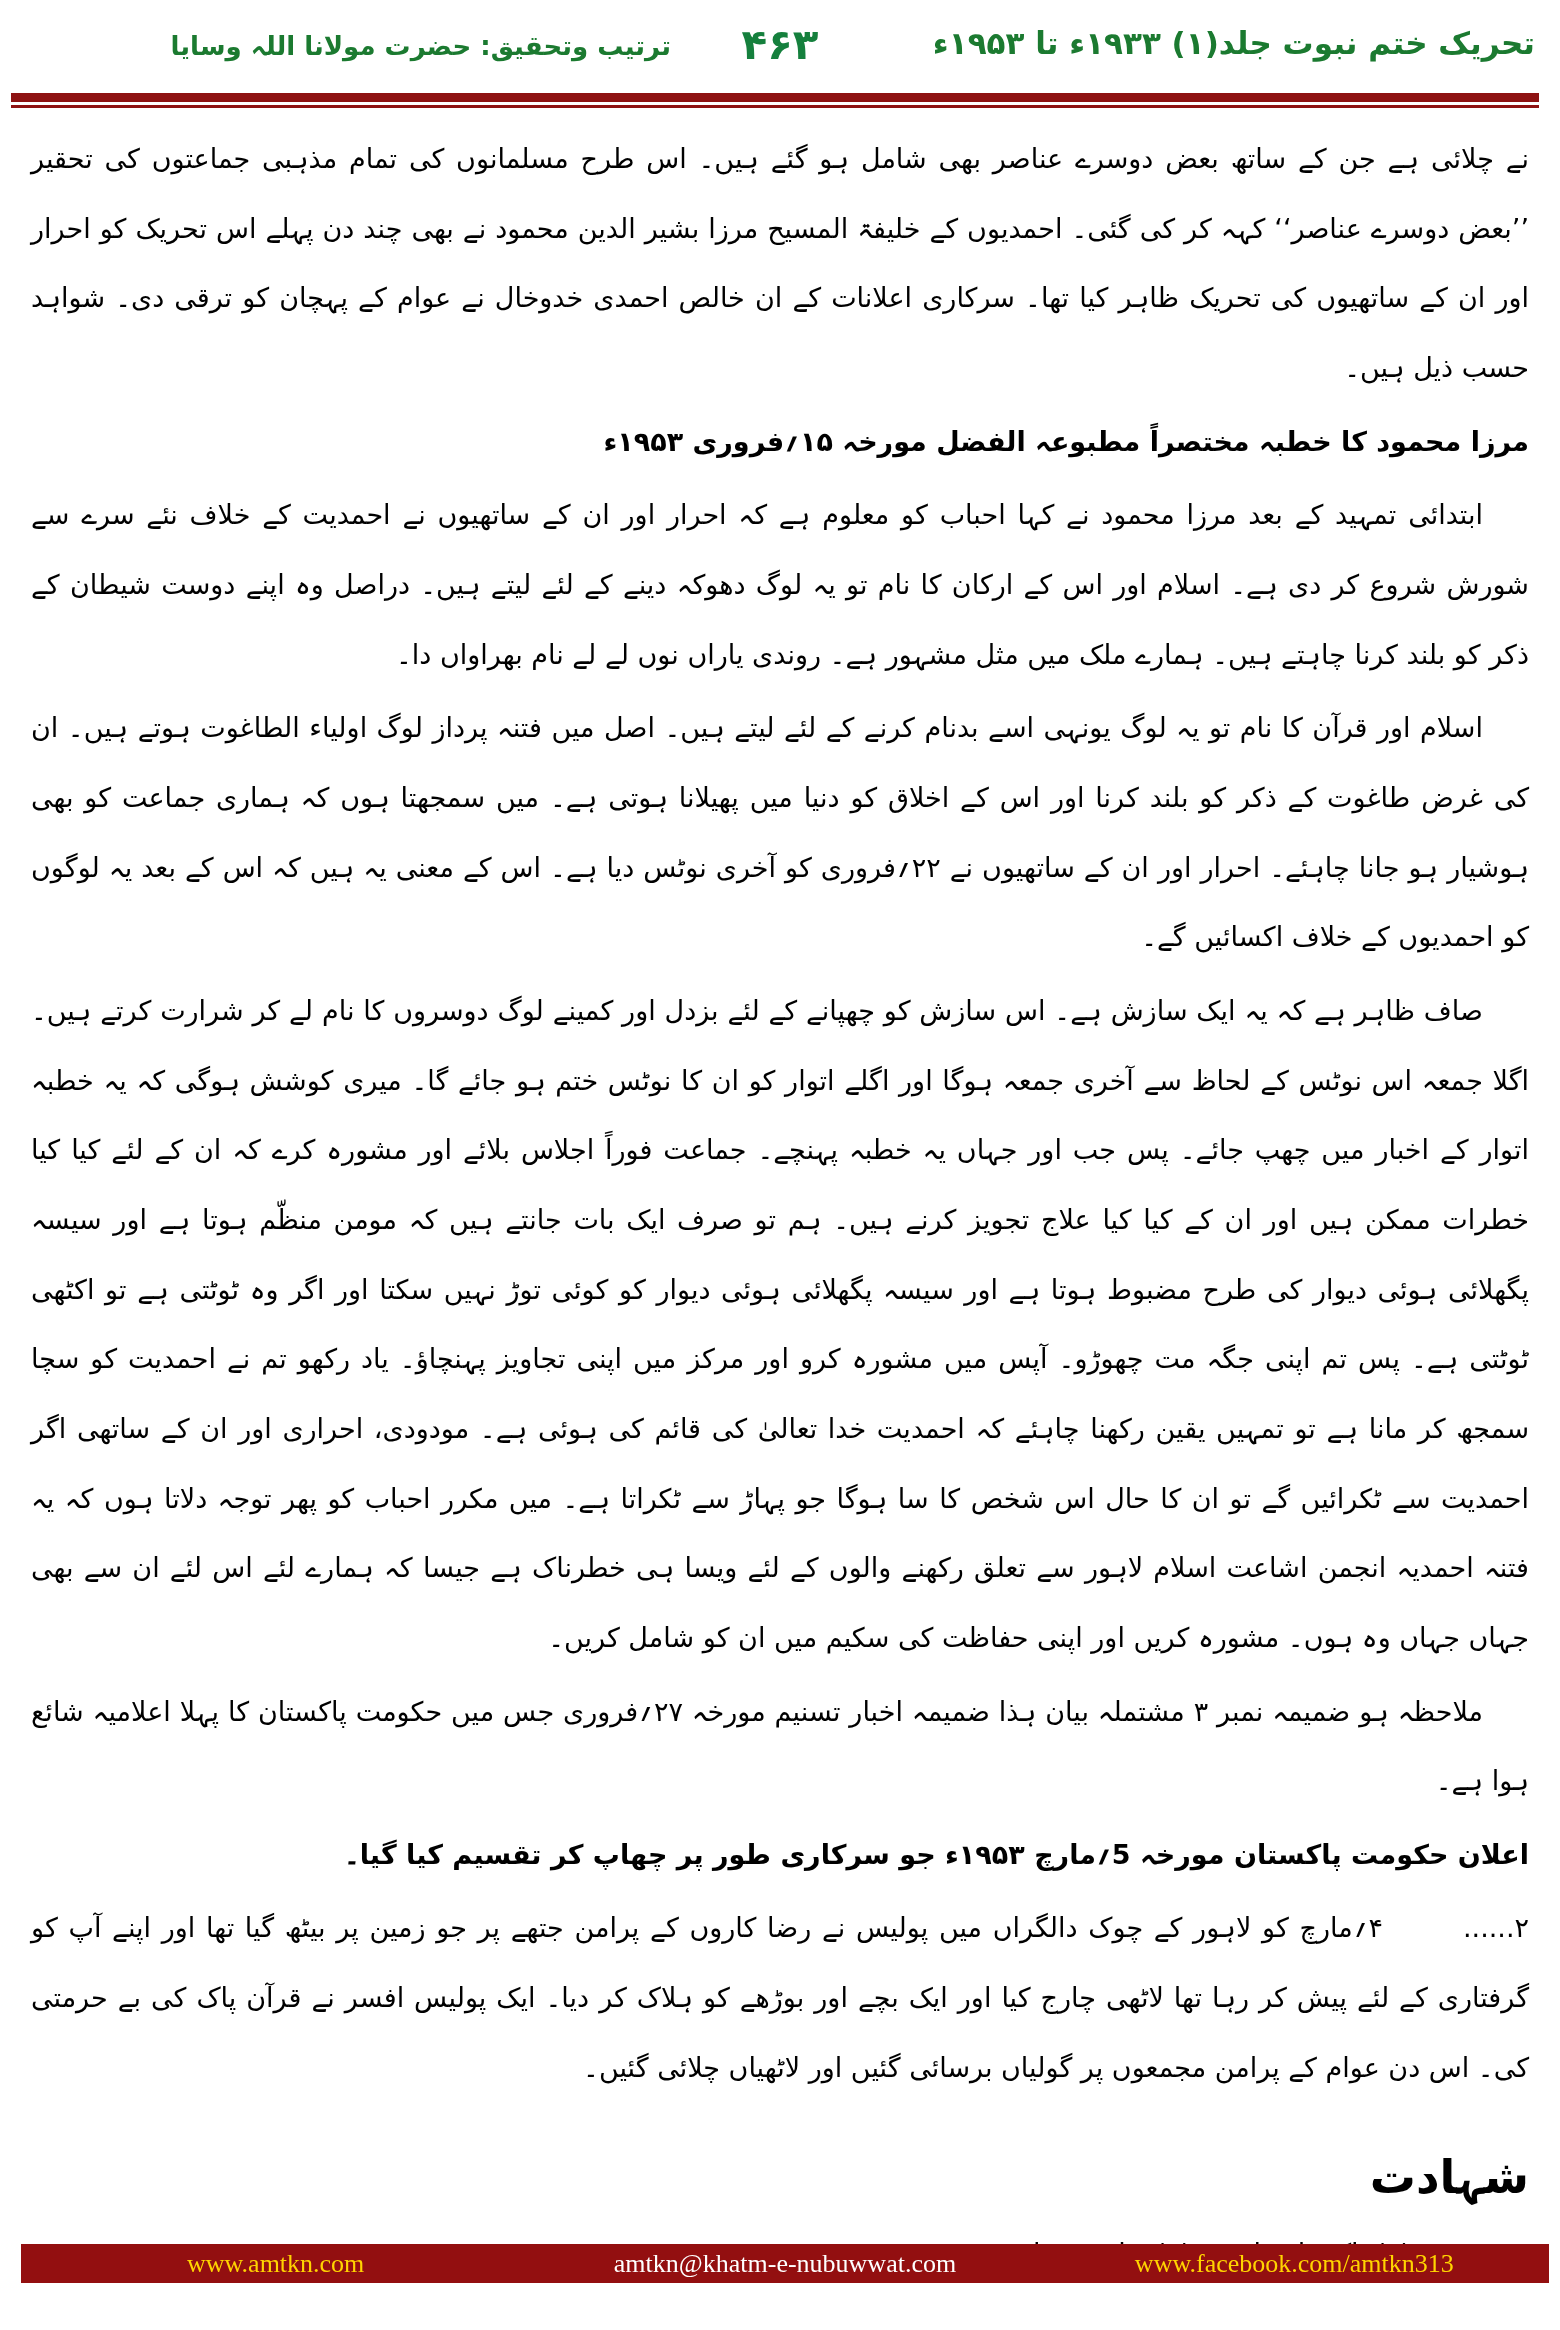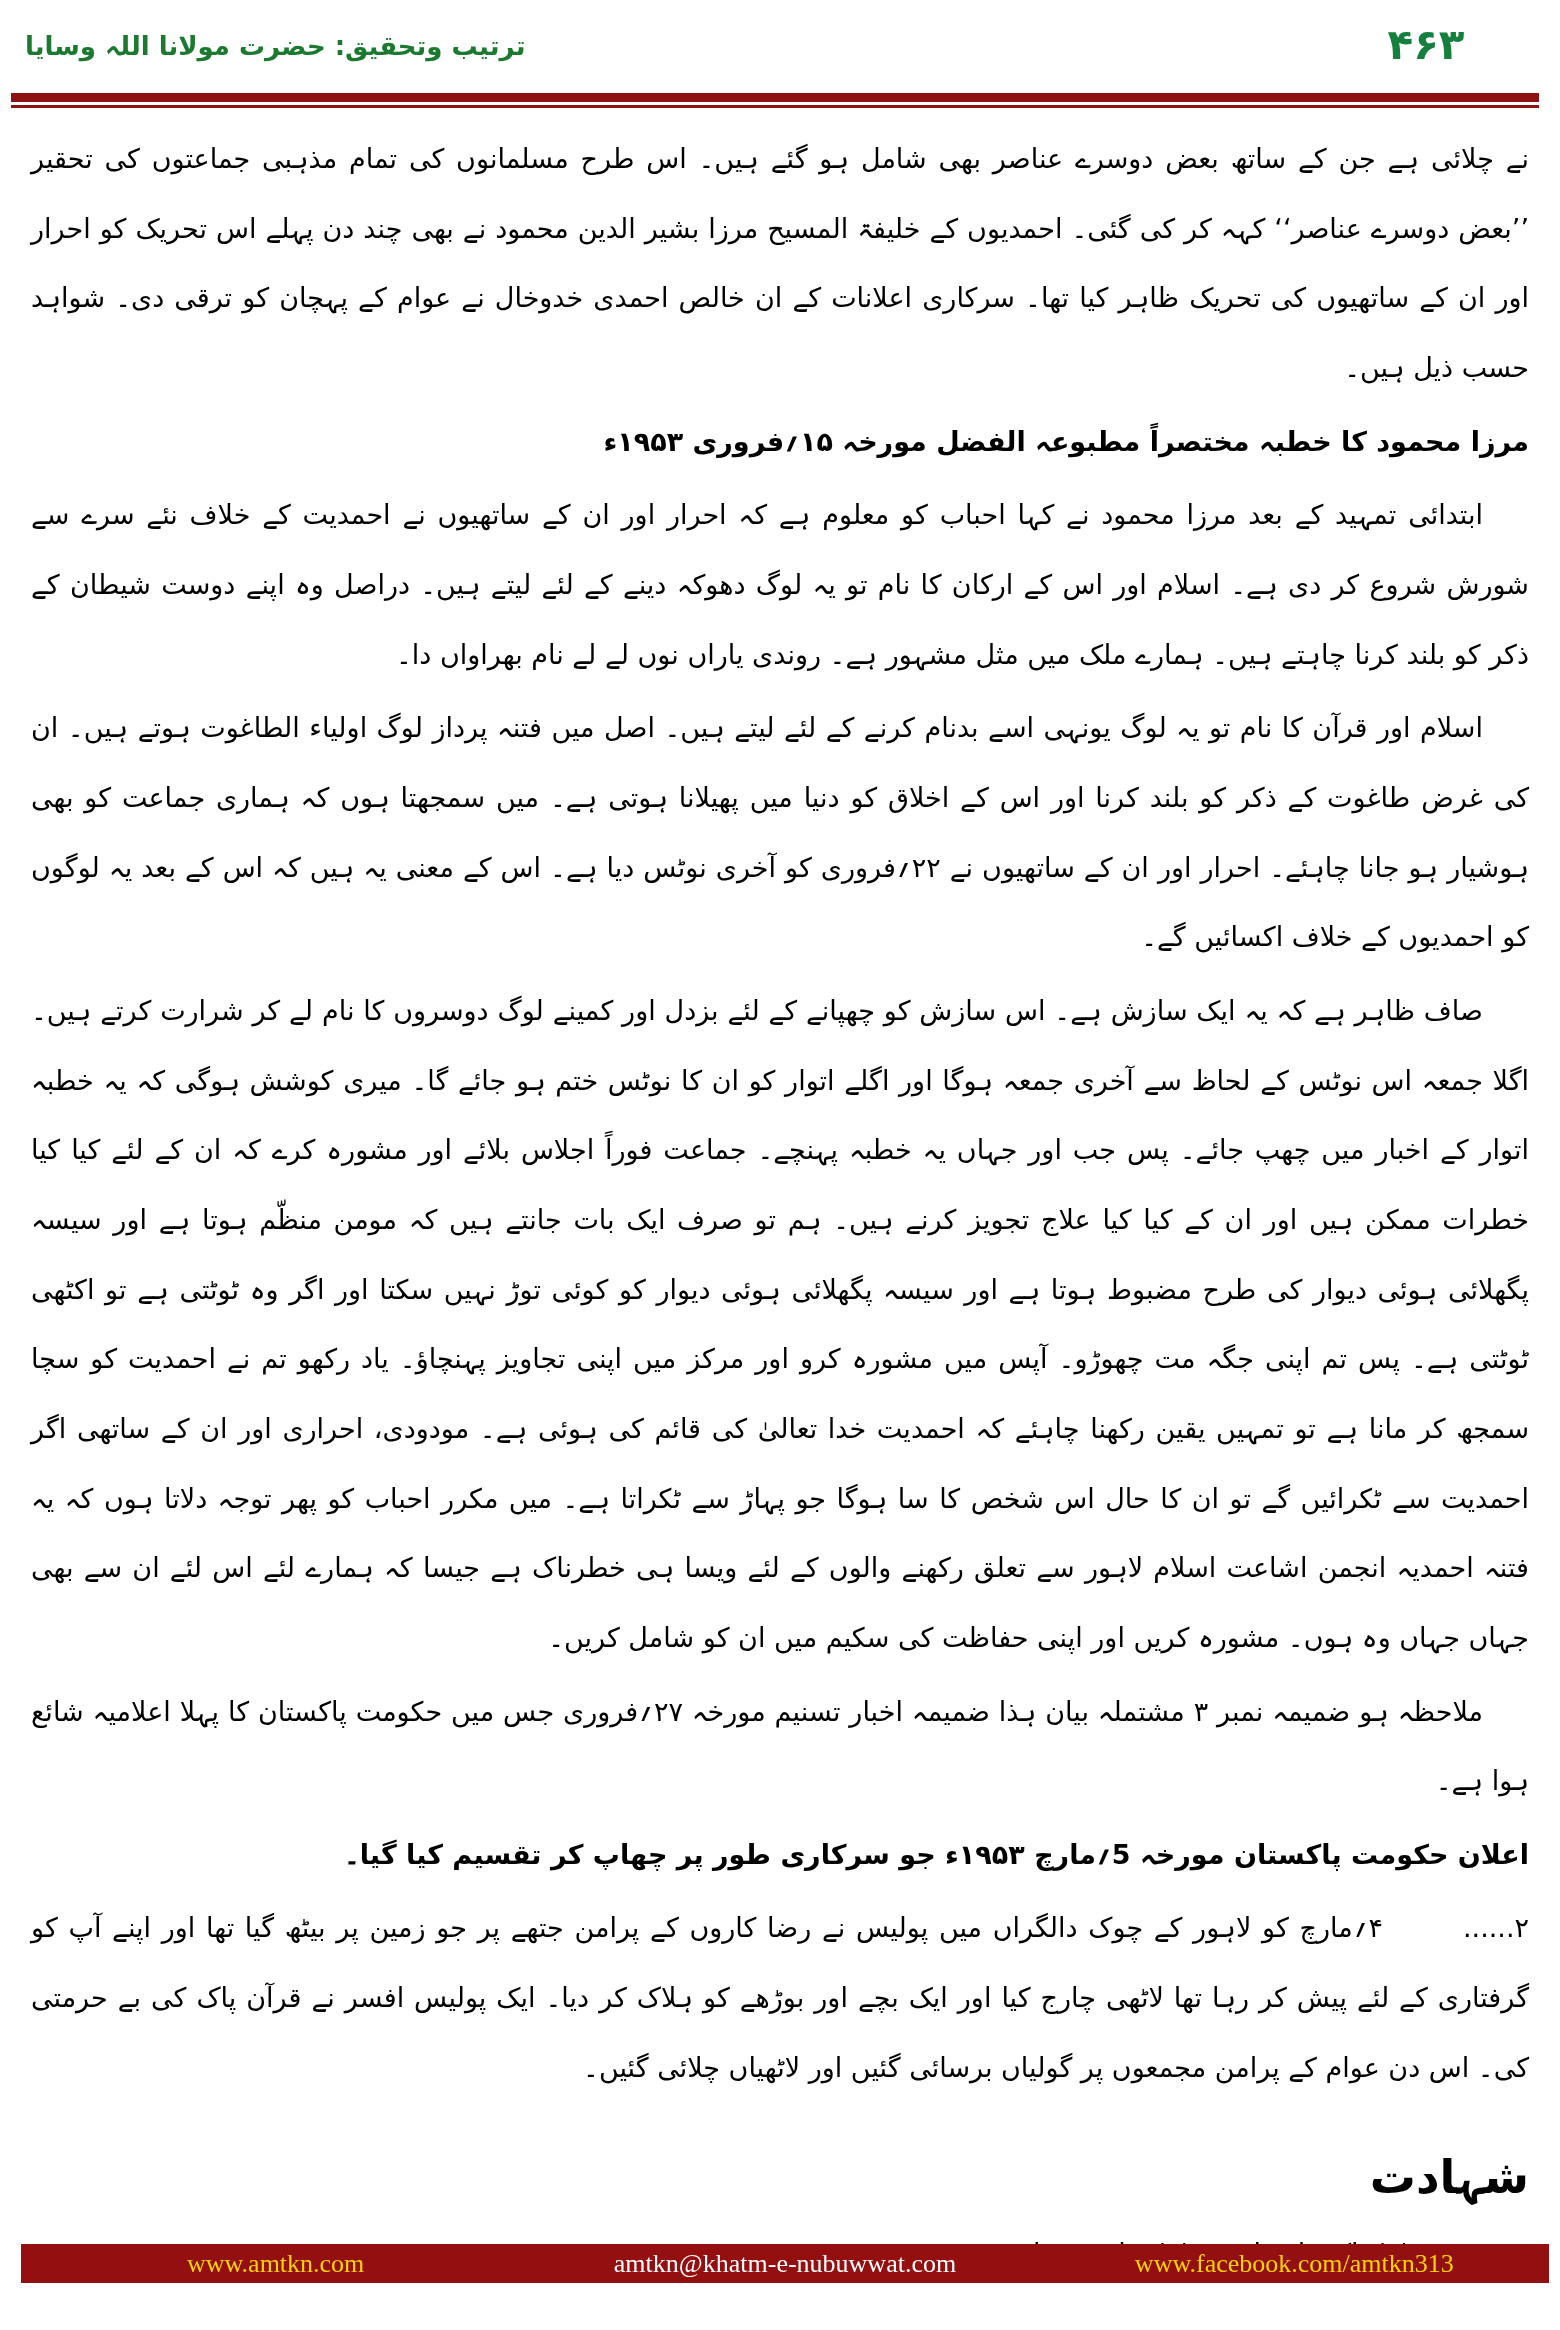--- a/index.html
+++ b/index.html
@@ -6,21 +6,21 @@
   .page{
     width:1560px;height:2330px;position:relative;background:#ffffff;
     font-family:"DejaVu Sans",sans-serif;direction:rtl;overflow:hidden;
     margin:0 auto;color:#000;
   }
   
   .header{display:flex;align-items:flex-start;padding:22px 25px 0 25px;}
   .header .side{flex:1 1 0;}
   .header-title{font-size:31px;font-weight:bold;color:#1b7a30;text-align:right;line-height:1.4;}
   .header-page{width:218px;font-size:42px;font-weight:bold;color:#15803d;text-align:center;line-height:1.1;}
-  .header-credit{font-size:26px;font-weight:bold;color:#1b7a30;text-align:left;line-height:1.5;padding-top:5px;}
+  .header-credit{font-size:26px;font-weight:bold;color:#1b7a30;text-align:right;line-height:1.5;padding-top:5px;}
   
   .rule-wrap{margin:25px 21px 0 11px;}
   .rule-thick{height:9.2px;background:#8e1212;}
   .rule-thin{height:3.4px;background:#8e1212;margin-top:2.5px;}
   
   .content{padding:11.8px 27px 0 27px;font-size:27px;line-height:2.58;text-align:justify;}
   .content p{margin:4px;}
   .para{text-indent:46px;}
   .para-cont{text-indent:0;}
   .subheading{font-weight:bold;text-indent:0;}
@@ -37,20 +37,21 @@
   .footer .cell{flex:1 1 0;text-align:center;white-space:nowrap;}
   .footer .yellow{color:#ffd400;}
   .footer .white{color:#ffffff;}
 </style>
 </head>
 <body>
 
 <div class="page">
 
   <div class="header">
+    <div class="side header-title">تحریک ختم نبوت جلد(۱) ۱۹۳۳ء تا ۱۹۵۳ء</div>
     <div class="header-page">۴۶۳</div>
     <div class="side header-credit">ترتیب وتحقیق: حضرت مولانا اللہ وسایا</div>
   </div>
 
   <div class="rule-wrap">
     <div class="rule-thick"></div>
     <div class="rule-thin"></div>
   </div>
 
   <div class="content">

